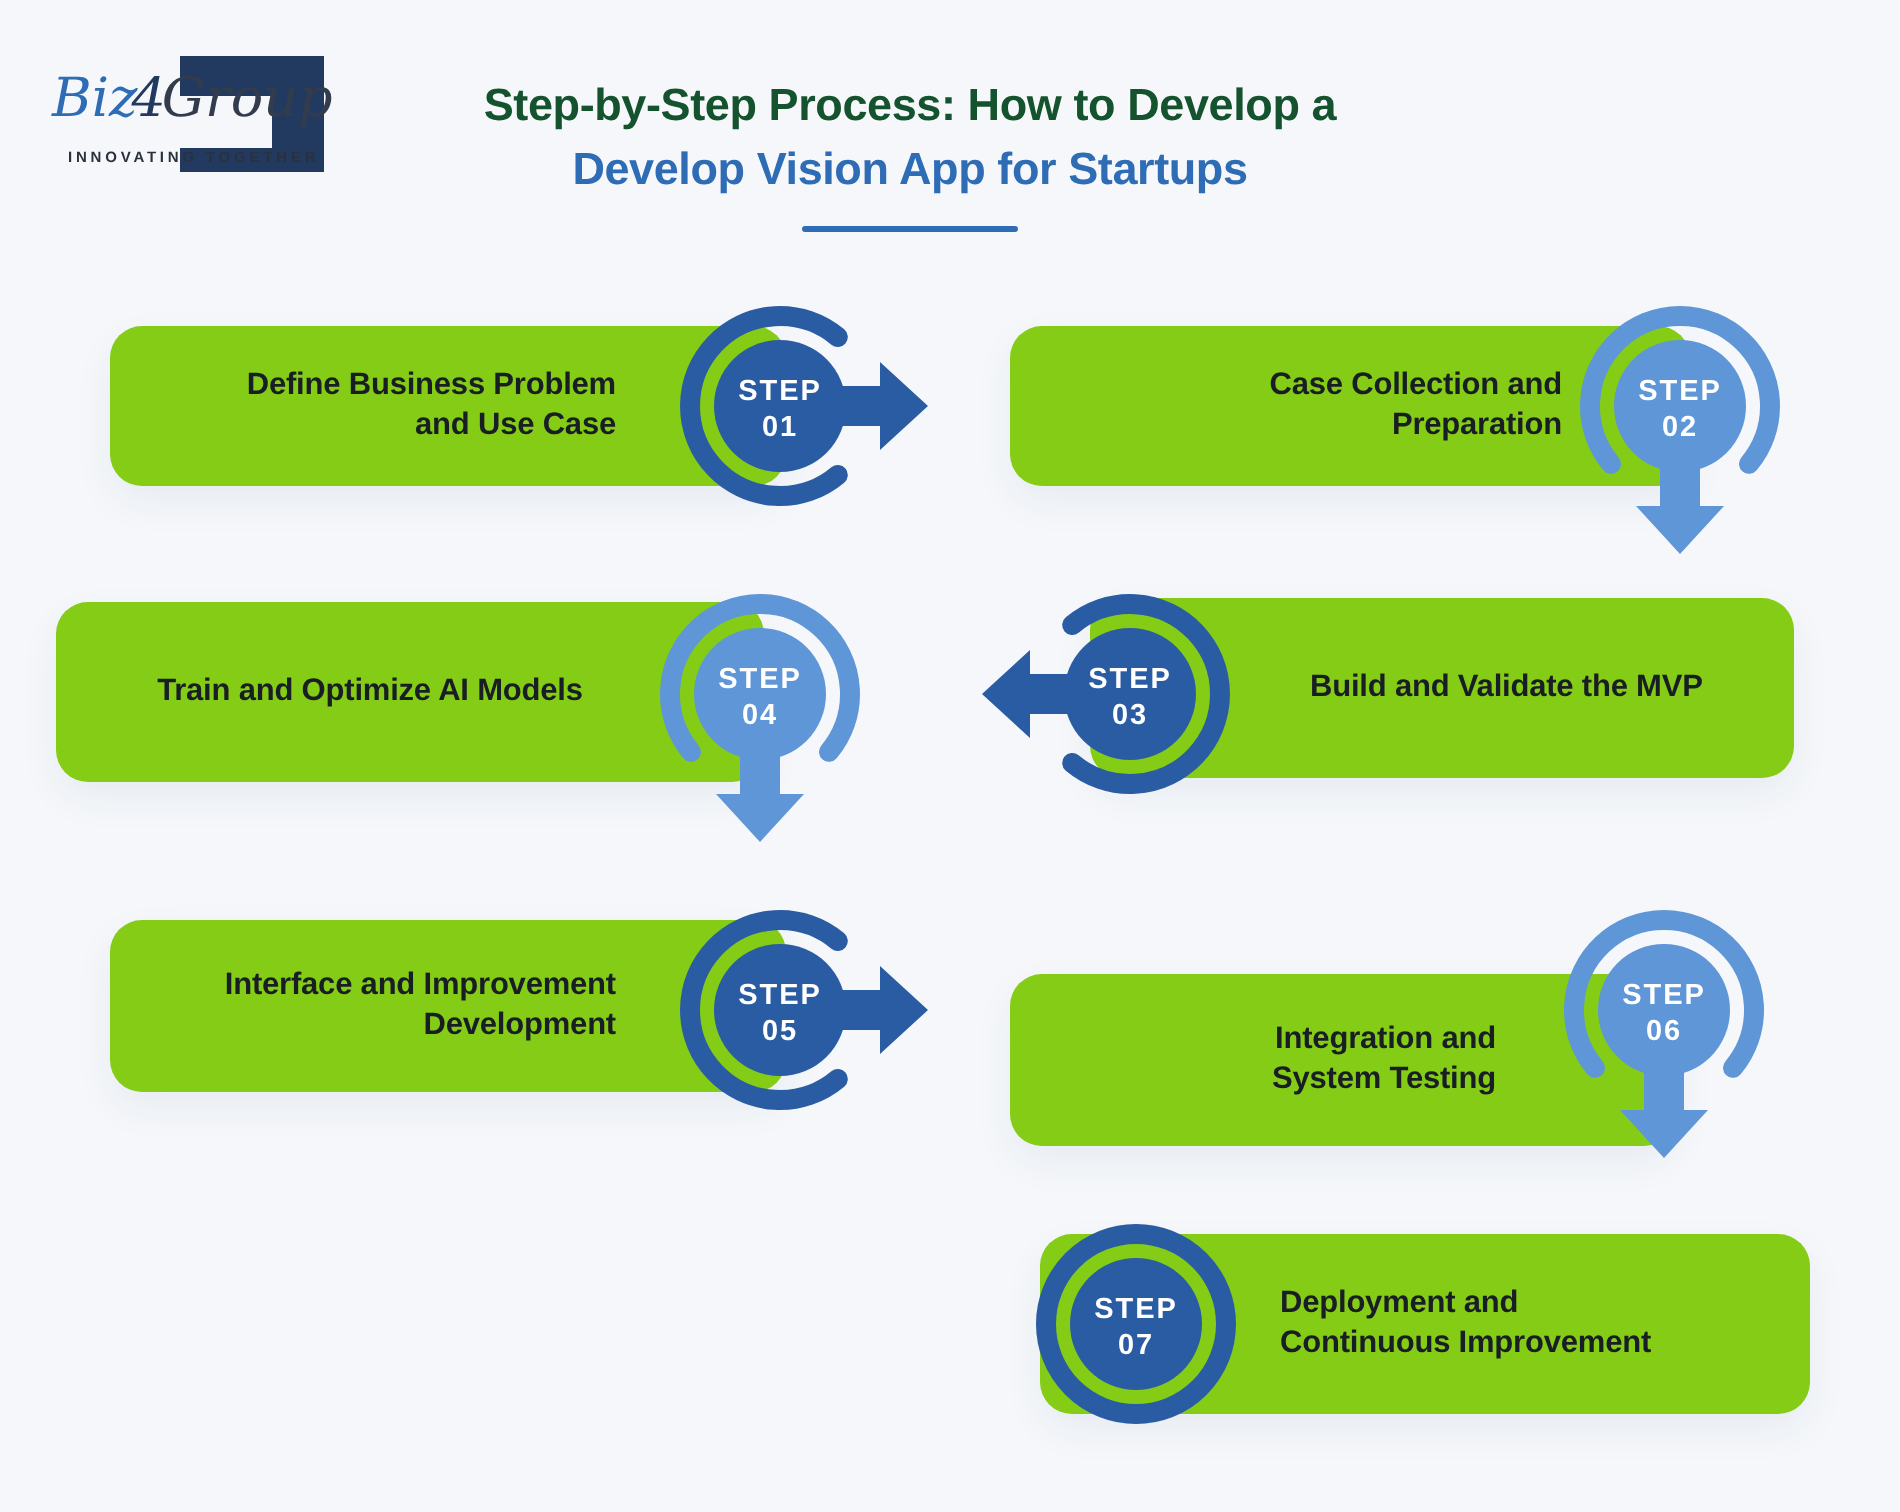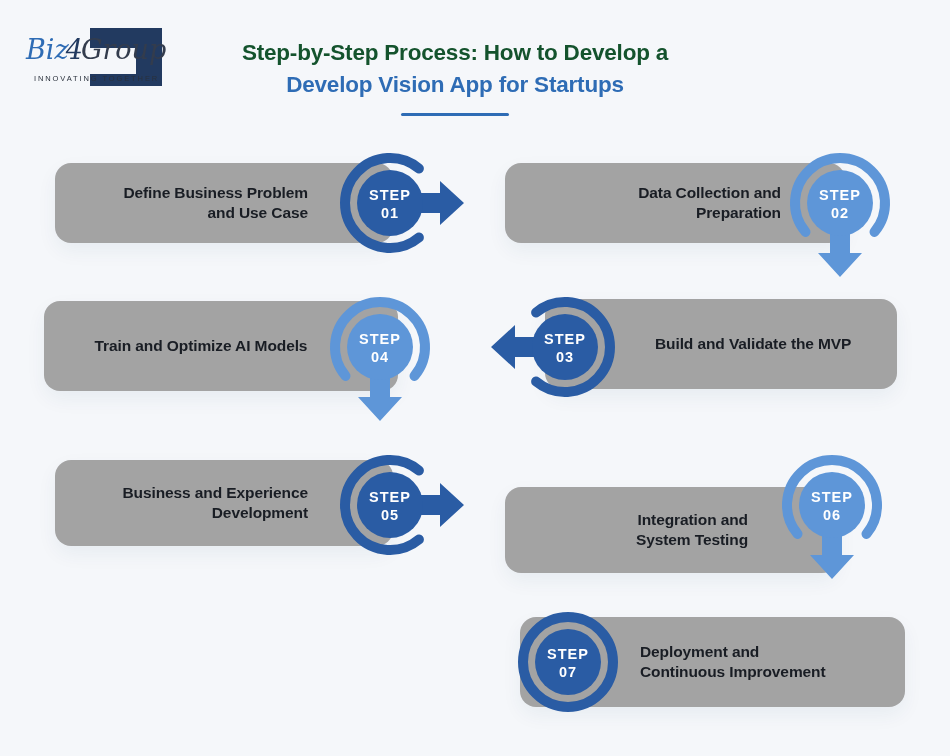--- a/index.html
+++ b/index.html
@@ -11,37 +11,37 @@
   }
   
   .logo{position:absolute;left:18px;top:10px;width:170px;height:86px;}
   .logo-bracket{position:absolute;left:72px;top:18px;width:72px;height:58px;background:#223a60;}
   .logo-notch{position:absolute;left:64px;top:38px;width:54px;height:26px;background:#f5f7fa;}
   .logo-text{position:absolute;left:8px;top:26px;font-family:"DejaVu Serif","Liberation Serif",serif;
     font-style:italic;font-size:27px;line-height:1;white-space:nowrap;}
   .lt-blue{color:#2e6cb5;}
   .lt-4{color:#223a60;margin-left:-3px;margin-right:-2px;}
   .lt-dark{color:#333c4d;}
-  .logo-tagline{position:absolute;left:16px;top:64px;font-size:7.5px;font-weight:normal;
+  .logo-tagline{position:absolute;left:16px;top:64px;font-size:7.5px;font-weight:bold;
     letter-spacing:1.9px;color:#2a313c;}
   .title-block{position:absolute;left:130px;top:40px;width:650px;text-align:center;}
   .title-l1{font-size:22.5px;font-weight:bold;color:#14532d;letter-spacing:-0.2px;}
   .title-l2{font-size:22.5px;font-weight:bold;color:#2e6cb5;letter-spacing:-0.2px;margin-top:6px;}
   .title-rule{width:108px;height:3px;background:#2e6cb5;border-radius:2px;margin:15px auto 0;}
   
   .card{
-    position:absolute;background:#a3a3a3;border-radius:16px;
+    position:absolute;background:#84cc16;border-radius:16px;
     box-shadow:0 8px 20px rgba(25,60,110,0.06);
     display:flex;align-items:center;box-sizing:border-box;
   }
   .label{font-size:15.5px;font-weight:bold;color:#191d24;line-height:1.32;letter-spacing:-0.1px;width:100%;}
   .s1-card{left:55px;top:163px;width:338px;height:80px;padding:0 85px 0 55px;justify-content:flex-end;text-align:right;}
   .s2-card{left:505px;top:163px;width:340px;height:80px;padding:0 64px 0 106px;justify-content:flex-end;text-align:right;}
   .s3-card{left:545px;top:299px;width:352px;height:90px;padding:0 20px 0 110px;justify-content:center;text-align:left;}
-  .s4-card{left:28px;top:301px;width:354px;height:90px;padding:0 60px 0 20px;justify-content:center;text-align:center;margin-left:16px;}
+  .s4-card{left:28px;top:301px;width:354px;height:90px;padding:0 60px 0 20px;justify-content:center;text-align:center;}
   .s5-card{left:55px;top:460px;width:338px;height:86px;padding:0 85px 0 30px;justify-content:flex-end;text-align:right;}
   .s6-card{left:505px;top:487px;width:333px;height:86px;padding:0 90px 0 95px;justify-content:flex-end;text-align:right;}
   .s7-card{left:520px;top:617px;width:385px;height:90px;padding:0 60px 0 120px;justify-content:flex-start;text-align:left;}
   
   .badge{position:absolute;width:150px;height:150px;}
   .badge svg{display:block;}
   .badge text{fill:#ffffff;font-family:"Liberation Sans","DejaVu Sans",sans-serif;
     font-weight:bold;font-size:14.5px;text-anchor:middle;letter-spacing:1px;}
   .s1-badge{left:315px;top:128px;}
   .s2-badge{left:765px;top:128px;}
@@ -76,21 +76,21 @@
         <path d="M 28.9 34.5 A 45 45 0 1 1 28.9 -34.5" fill="none" stroke="#2a5ca4" stroke-width="10" stroke-linecap="round"></path>
         <polygon points="18,-10 50,-10 50,-22 74,0 50,22 50,10 18,10" fill="#2a5ca4"></polygon>
       </g>
       <circle r="33" fill="#2a5ca4"></circle>
       <text y="-3">STEP</text>
       <text y="15">01</text>
     </svg>
   </div>
 
 <div class="card s2-card">
-  <div class="label">Data Collection and Preparation</div>
+  <div class="label">Case Collection and Preparation</div>
 </div>
 <div class="badge s2-badge">
     <svg viewBox="-75 -75 150 150" width="150" height="150">
       <g transform="rotate(90)">
         <path d="M 28.9 34.5 A 45 45 0 1 1 28.9 -34.5" fill="none" stroke="#5e96d8" stroke-width="10" stroke-linecap="round"></path>
         <polygon points="18,-10 50,-10 50,-22 74,0 50,22 50,10 18,10" fill="#5e96d8"></polygon>
       </g>
       <circle r="33" fill="#5e96d8"></circle>
       <text y="-3">STEP</text>
       <text y="15">02</text>
@@ -121,21 +121,21 @@
         <path d="M 28.9 34.5 A 45 45 0 1 1 28.9 -34.5" fill="none" stroke="#5e96d8" stroke-width="10" stroke-linecap="round"></path>
         <polygon points="18,-10 50,-10 50,-22 74,0 50,22 50,10 18,10" fill="#5e96d8"></polygon>
       </g>
       <circle r="33" fill="#5e96d8"></circle>
       <text y="-3">STEP</text>
       <text y="15">04</text>
     </svg>
   </div>
 
 <div class="card s5-card">
-  <div class="label">Business and Experience Development</div>
+  <div class="label">Interface and Improvement Development</div>
 </div>
 <div class="badge s5-badge">
     <svg viewBox="-75 -75 150 150" width="150" height="150">
       <g transform="rotate(0)">
         <path d="M 28.9 34.5 A 45 45 0 1 1 28.9 -34.5" fill="none" stroke="#2a5ca4" stroke-width="10" stroke-linecap="round"></path>
         <polygon points="18,-10 50,-10 50,-22 74,0 50,22 50,10 18,10" fill="#2a5ca4"></polygon>
       </g>
       <circle r="33" fill="#2a5ca4"></circle>
       <text y="-3">STEP</text>
       <text y="15">05</text>

